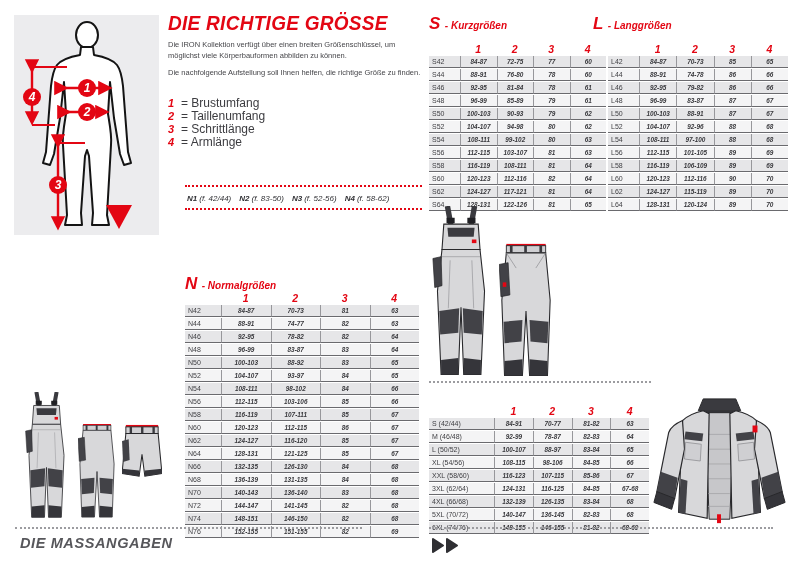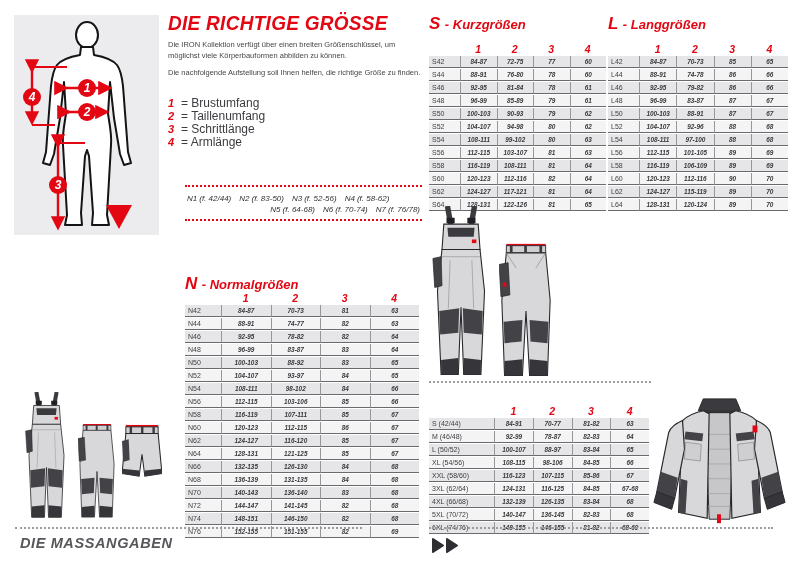--- a/index.html
+++ b/index.html
@@ -6,38 +6,38 @@
   html,body{margin:0;padding:0;}
   body{font-family:"Liberation Sans",sans-serif;background:#fff;}
   #page{position:relative;width:800px;height:566px;background:#fff;overflow:hidden;}
   .abs{position:absolute;}
 
   
   .page-title{font-size:20px;font-weight:bold;font-style:italic;color:var(--red);
     letter-spacing:.3px;transform:scaleX(.95);transform-origin:left;white-space:nowrap;}
   .sec-head{color:var(--red);font-weight:bold;font-style:italic;white-space:nowrap;}
   .sec-head .big{font-size:17px;}
-  .sec-head .small{font-size:13px;}
+  .sec-head .small{font-size:10px;}
   .jk-head{font-size:16px;font-weight:bold;font-style:italic;color:var(--red);white-space:nowrap;}
   .footer-title{font-size:15px;font-weight:bold;font-style:italic;color:#57575b;
     letter-spacing:.6px;transform:scaleX(.97);transform-origin:left;white-space:nowrap;}
 
   
   .para{font-size:7.5px;line-height:1.42;color:#46464a;width:255px;}
   .legend-item{display:flex;align-items:baseline;height:13px;}
   .legend-num{color:var(--red);font-weight:bold;font-style:italic;font-size:11px;width:13px;}
   .legend-label{font-size:12px;color:#3c3c40;}
 
   
   .shorts-box{width:233px;border-top:2px dotted var(--red);border-bottom:2px dotted var(--red);
     padding:4px 2px 5px 2px;background:#fff;}
   .shorts-title{font-size:8.8px;font-style:italic;color:#3e3e42;letter-spacing:.2px;}
   .shorts-line{display:flex;gap:8px;margin-top:2.5px;font-size:8px;font-style:italic;color:#303034;}
   .shorts-line.l2{justify-content:flex-end;}
-  .sk-code{font-weight:normal;margin-right:2px;text-align:right;}
+  .sk-code{font-weight:bold;margin-right:2px;text-align:right;}
 
   
   .sz{border-collapse:separate;border-spacing:0 1px;table-layout:fixed;width:100%;}
   .sz td{height:11px;line-height:11px;white-space:nowrap;overflow:hidden;padding:0;}
   .sz tr:nth-child(even):not(.hd) td{background:#e6e6e8;}
   .sz tr:nth-child(odd):not(.hd) td{background:#f4f4f5;}
   .sz tr.hd td{background:none;border:none;height:12px;}
   .colnum{color:var(--red);font-style:italic;font-weight:bold;font-size:10.5px;text-align:center;}
   .sz .lbl{font-size:7px;color:#3e3e42;padding-left:3px;border-bottom:1px solid #6a6a6e;}
   .sz .val{font-size:6.4px;font-style:italic;font-weight:bold;color:#38383c;text-align:center;
@@ -125,25 +125,20 @@
     </div>
   </div>
 
   <div class="abs shorts-box" style="left:185px;top:185px;">
     <div class="shorts-line">
       <span><b class="sk-code">N1</b><span>(f. 42/44)</span></span>
       <span><b class="sk-code">N2</b><span>(f. 83-50)</span></span>
       <span><b class="sk-code">N3</b><span>(f. 52-56)</span></span>
       <span><b class="sk-code">N4</b><span>(f. 58-62)</span></span>
     </div>
-    <div class="shorts-line l2">
-      <span><b class="sk-code">N5</b><span>(f. 64-68)</span></span>
-      <span><b class="sk-code">N6</b><span>(f. 70-74)</span></span>
-      <span><b class="sk-code">N7</b><span>(f. 76/78)</span></span>
-    </div>
   </div>
 
   <div class="abs sec-head" style="left:429px;top:14px;">
     <span class="big">S</span>
     <span class="small">- Kurzgrößen</span>
   </div>
   <div class="abs tbl-s" style="left:429px;top:42px;">
       <table class="sz">
         <tbody>
           <tr class="hd">
@@ -234,21 +229,21 @@
             <td class="lbl">S64</td>
             <td class="val">128-131</td>
             <td class="val">122-126</td>
             <td class="val">81</td>
             <td class="val">65</td>
           </tr>
         </tbody>
       </table>
     </div>
 
-  <div class="abs sec-head" style="left:608px;top:14px;">
+  <div class="abs sec-head" style="left:593px;top:14px;">
     <span class="big">L</span>
     <span class="small">- Langgrößen</span>
   </div>
   <div class="abs tbl-l" style="left:608px;top:42px;">
       <table class="sz">
         <tbody>
           <tr class="hd">
             <td class="lbl"></td>
             <td class="colnum">1</td>
             <td class="colnum">2</td>

